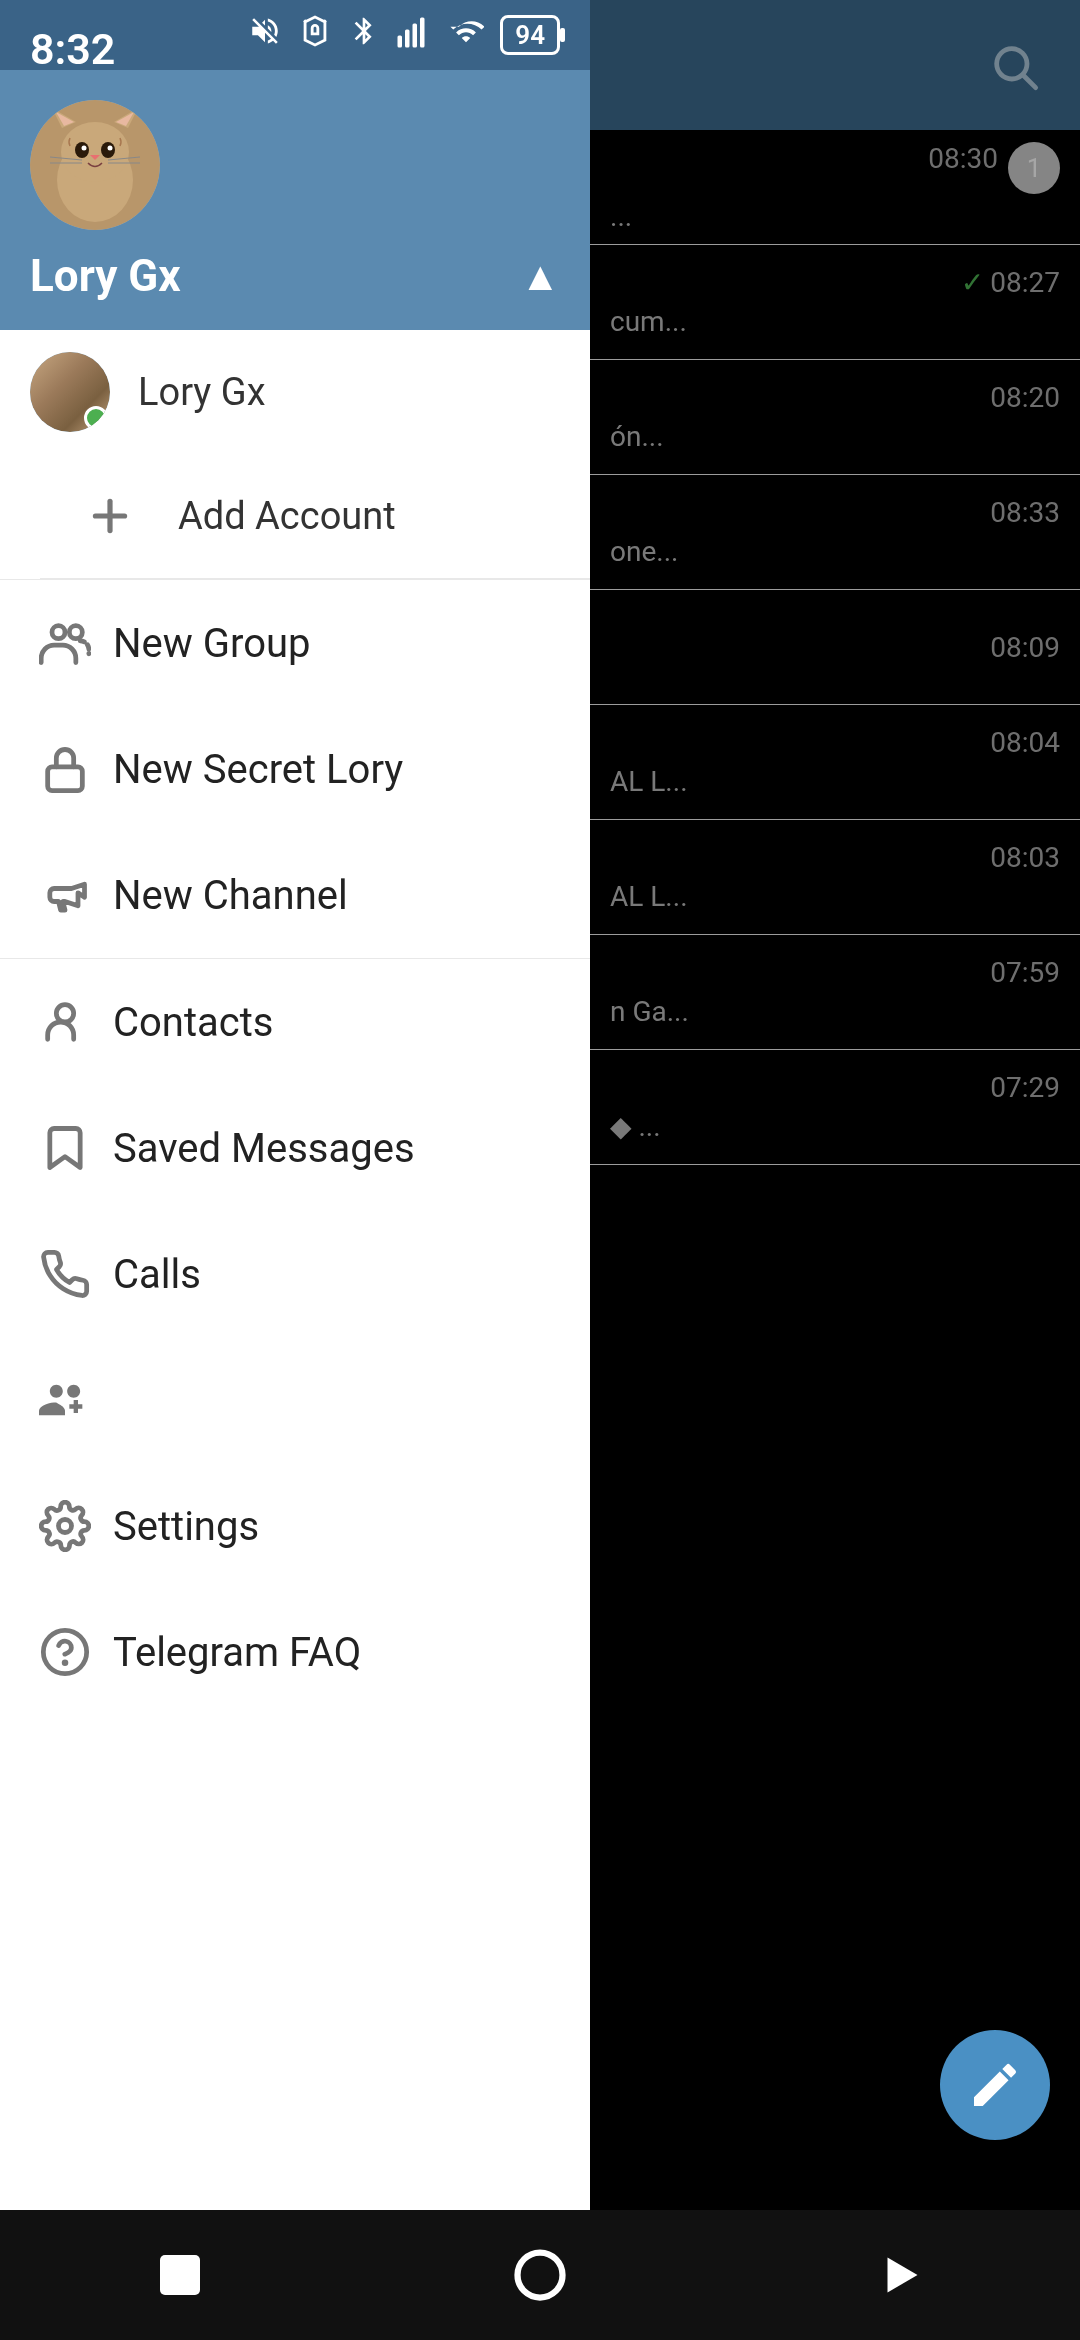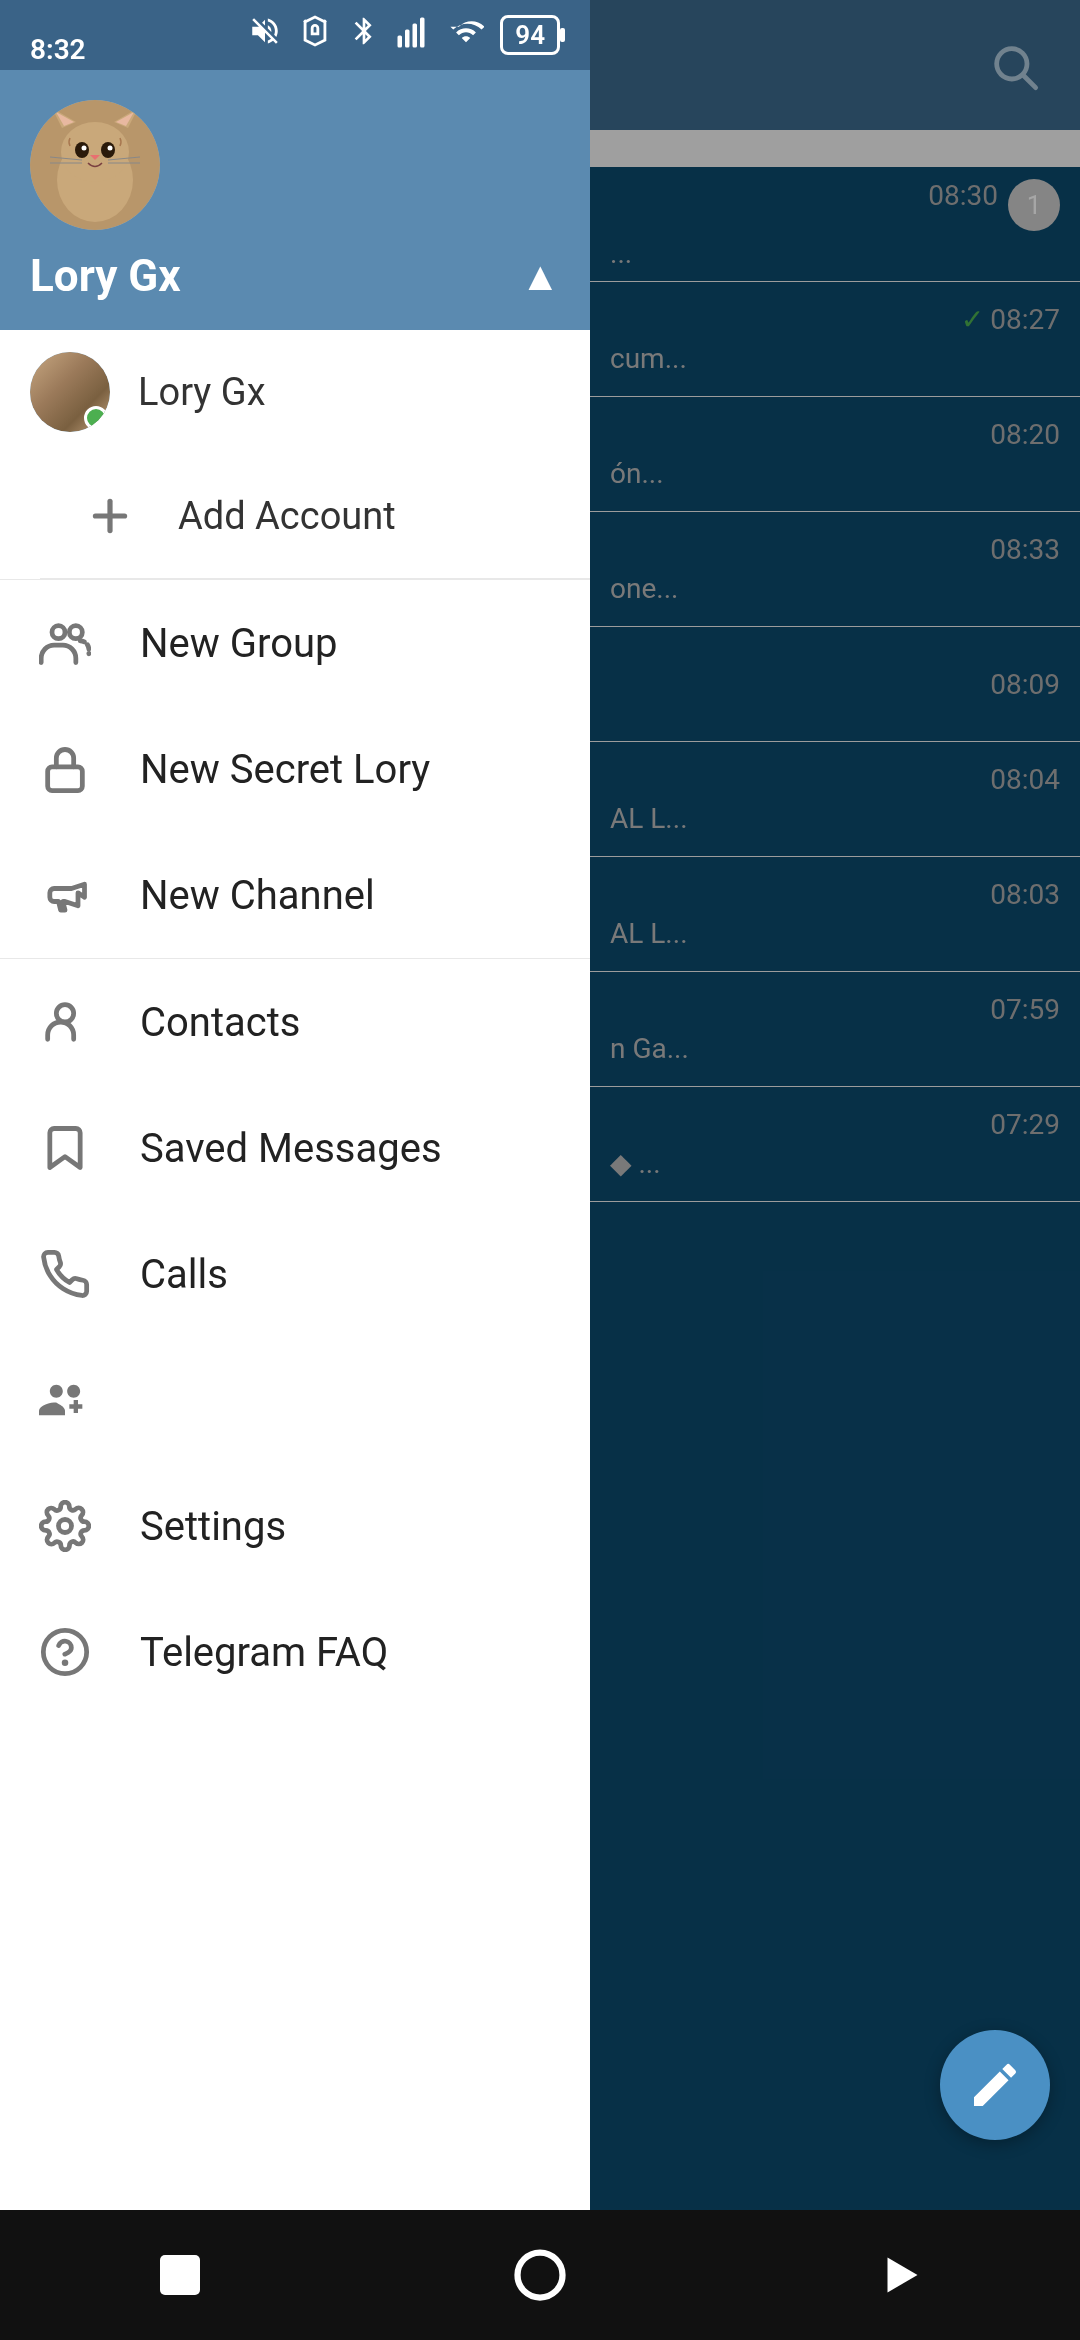--- a/index.html
+++ b/index.html
@@ -47,23 +47,22 @@
     }
 
     
     .bg-chat-items {
       position: absolute;
       top: 130px;
       left: 590px;
       right: 0;
       bottom: 130px;
       z-index: 1;
-      background: #0c4a6e;
+      background: #000000;
       overflow: hidden;
-      margin-top: 37px;
     }
 
     .bg-badge {
       width: 52px;
       height: 52px;
       border-radius: 50%;
       background: #ccc;
       display: flex;
       align-items: center;
       justify-content: center;
@@ -101,21 +100,21 @@
       height: 70px;
       background: #3a6387;
       display: flex;
       align-items: center;
       padding: 0 30px;
       flex-shrink: 0;
     }
 
     .status-time {
       color: white;
-      font-size: 28px;
+      font-size: 43px;
       font-weight: 600;
       margin-top: 28px;
     }
 
     .status-icons {
       margin-left: auto;
       display: flex;
       align-items: center;
       gap: 16px;
     }
@@ -292,21 +291,21 @@
       stroke: #777;
       fill: none;
       stroke-width: 2.2;
       stroke-linecap: round;
       stroke-linejoin: round;
     }
 
     .menu-label {
       font-size: 40px;
       color: #222;
-      margin-left: 40px;
+      margin-left: 13px;
     }
 
     
     .fab {
       position: absolute;
       bottom: 200px;
       right: 30px;
       width: 110px;
       height: 110px;
       border-radius: 50%;

